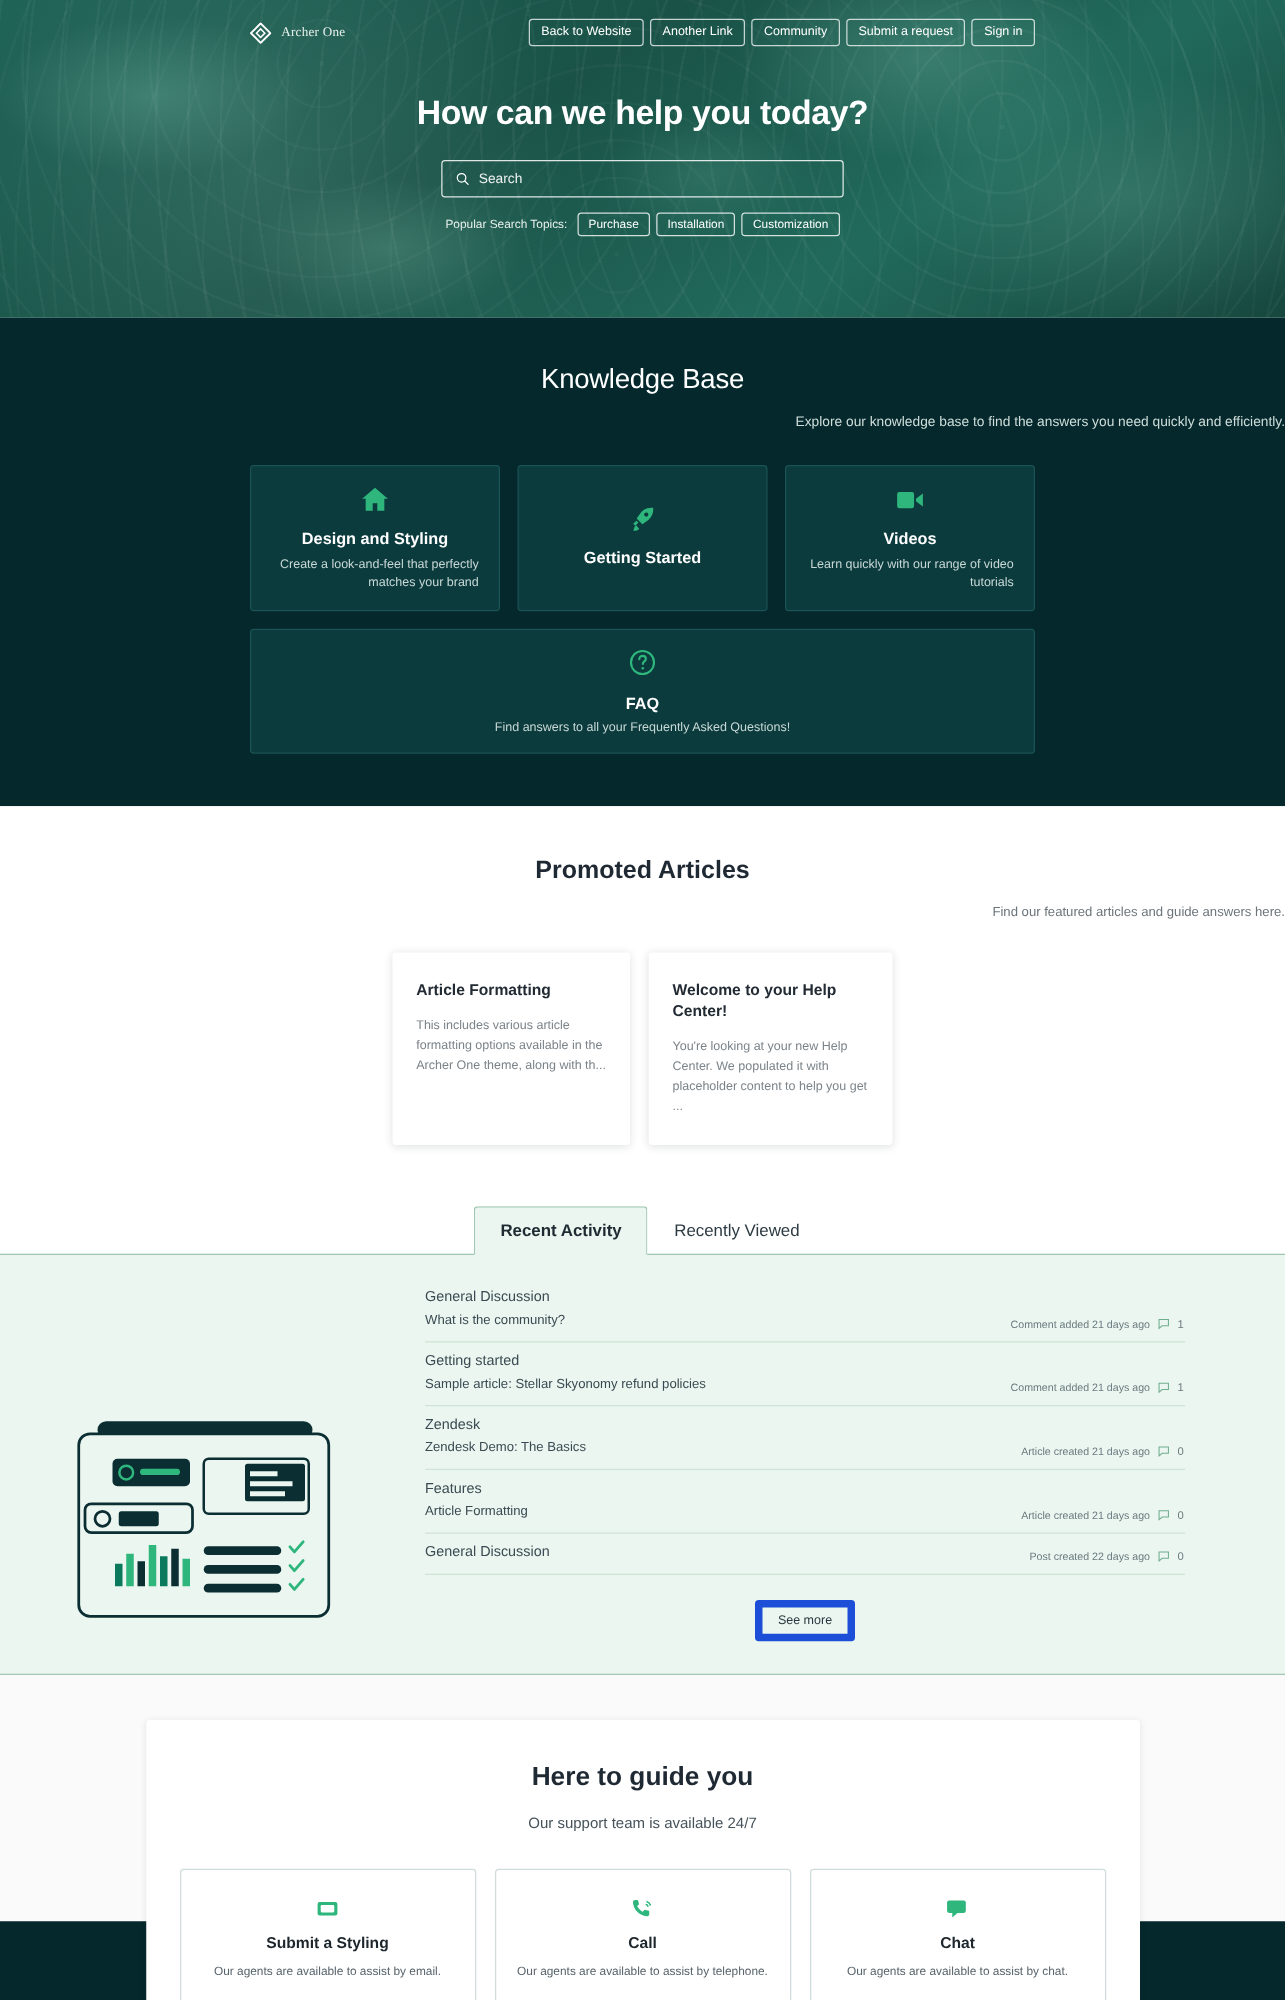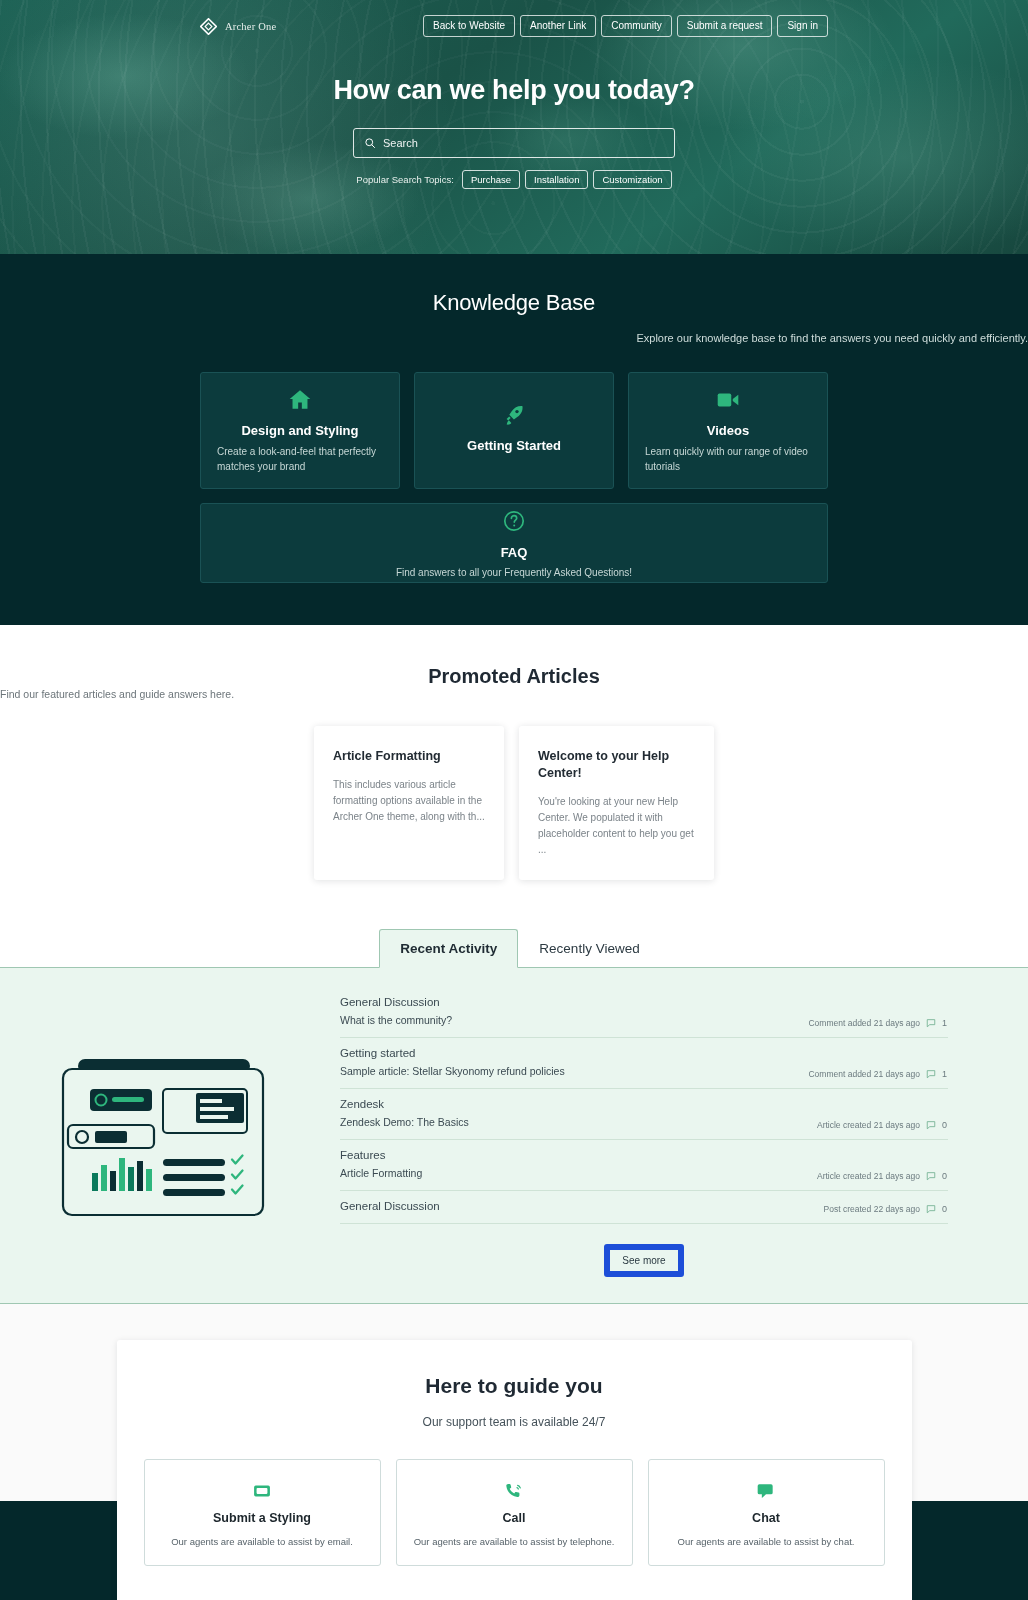--- a/index.html
+++ b/index.html
@@ -103,40 +103,40 @@
     display: grid; grid-template-columns: repeat(3, 1fr);
     gap: 14px;
   }
   .kb-card {
     background: #0c3b3d;
     border: 1px solid #1a5255;
     border-radius: 3px;
     height: 117px;
     display: flex; flex-direction: column;
     align-items: center; justify-content: center;
-    text-align: left; padding: 16px 16px; cursor: pointer;
+    text-align: right; padding: 16px 16px; cursor: pointer;
   }
   .kb-card .kb-icon { margin-bottom: 10px; height: 26px; display:flex; align-items:center; }
   .kb-card h3 { color: #fff; font-size: 13px; font-weight: 700; }
   .kb-card p { color: #c7d8d6; font-size: 10px; margin-top: 7px; line-height: 1.45; }
   .kb-wide {
     width: 628px; margin: 14px auto 0 auto;
     background: #0c3b3d; border: 1px solid #1a5255; border-radius: 3px;
-    height: 80px;
+    height: 100px;
     display: flex; flex-direction: column; align-items: center; justify-content: center;
     text-align: center; cursor: pointer;
   }
   .kb-wide .kb-icon { margin-bottom: 8px; }
   .kb-wide h3 { color: #fff; font-size: 13px; font-weight: 700; }
   .kb-wide p { color: #c7d8d6; font-size: 10px; margin-top: 7px; }
 
   
   .promoted { background: #fff; padding: 40px 0 48px 0; }
   .pr-title { text-align: center; color: #1f2933; font-size: 20px; font-weight: 700; }
-  .pr-sub { text-align: left; color: #6c757a; font-size: 10.5px; }
+  .pr-sub { text-align: right; color: #6c757a; font-size: 10.5px; margin-top: 16px; }
   .pr-grid {
     width: 400px; margin: 26px auto 0 auto;
     display: grid; grid-template-columns: 190px 195px;
     gap: 15px;
   }
   .pr-card {
     background: #fff;
     box-shadow: 0 1px 7px rgba(20,30,40,.13);
     border-radius: 3px;
     padding: 22px 19px;
@@ -158,21 +158,21 @@
   .tab.active {
     background: #eaf6ef; color: #1f2b33; font-weight: 700;
     border: 1px solid #9fc7b2; border-bottom: 1px solid #eaf6ef;
     border-radius: 3px 3px 0 0; position: relative; top: 1px;
   }
   .activity-panel {
     background: #eaf6ef;
     border-top: 1px solid #9fc7b2;
     border-bottom: 1px solid #9fc7b2;
     padding: 26px 0 26px 0;
-    display: flex; align-items: center;
+    display: flex; align-items: flex-end;
   }
   .act-illus { width: 340px; padding-left: 60px; padding-top: 18px; flex: 0 0 auto; }
   .act-list { flex: 1; padding-right: 80px; }
   .act-row {
     border-bottom: 1px solid #cfe3d6;
     padding: 7px 0 8px 0;
     display: flex; align-items: flex-end;
   }
   .act-row:first-child { padding-top: 0; }
   .act-left { flex: 1; }

